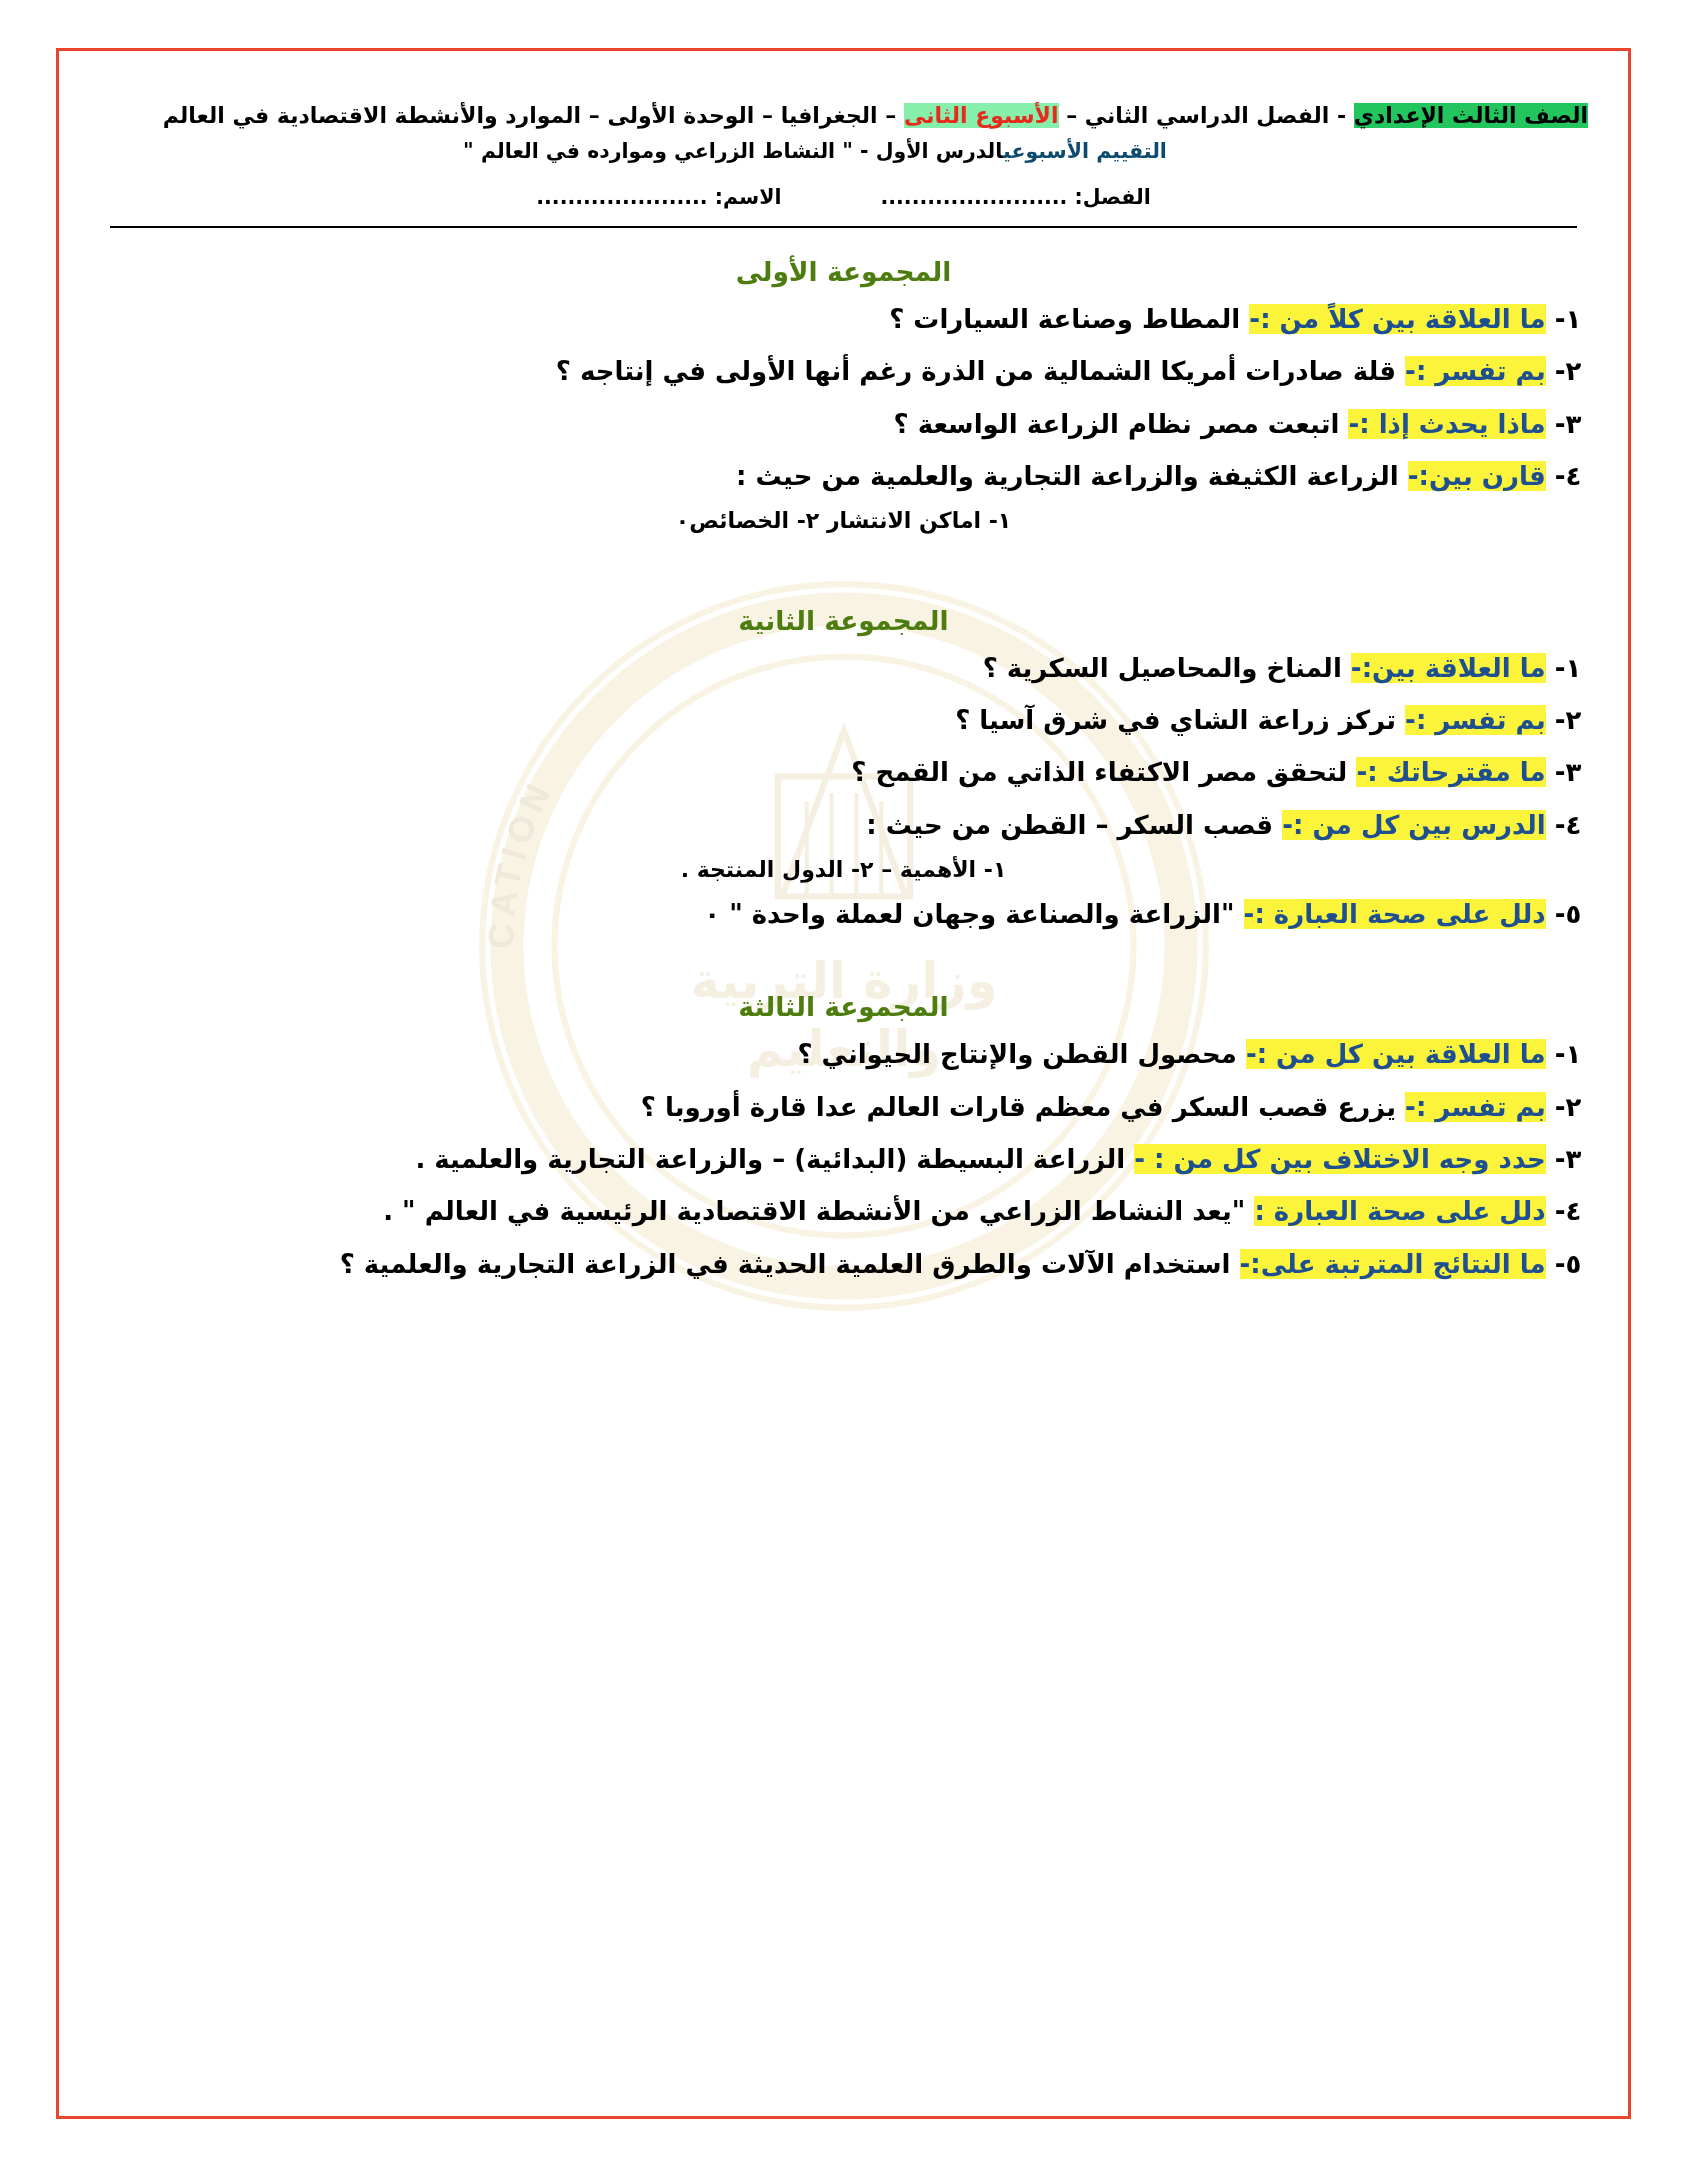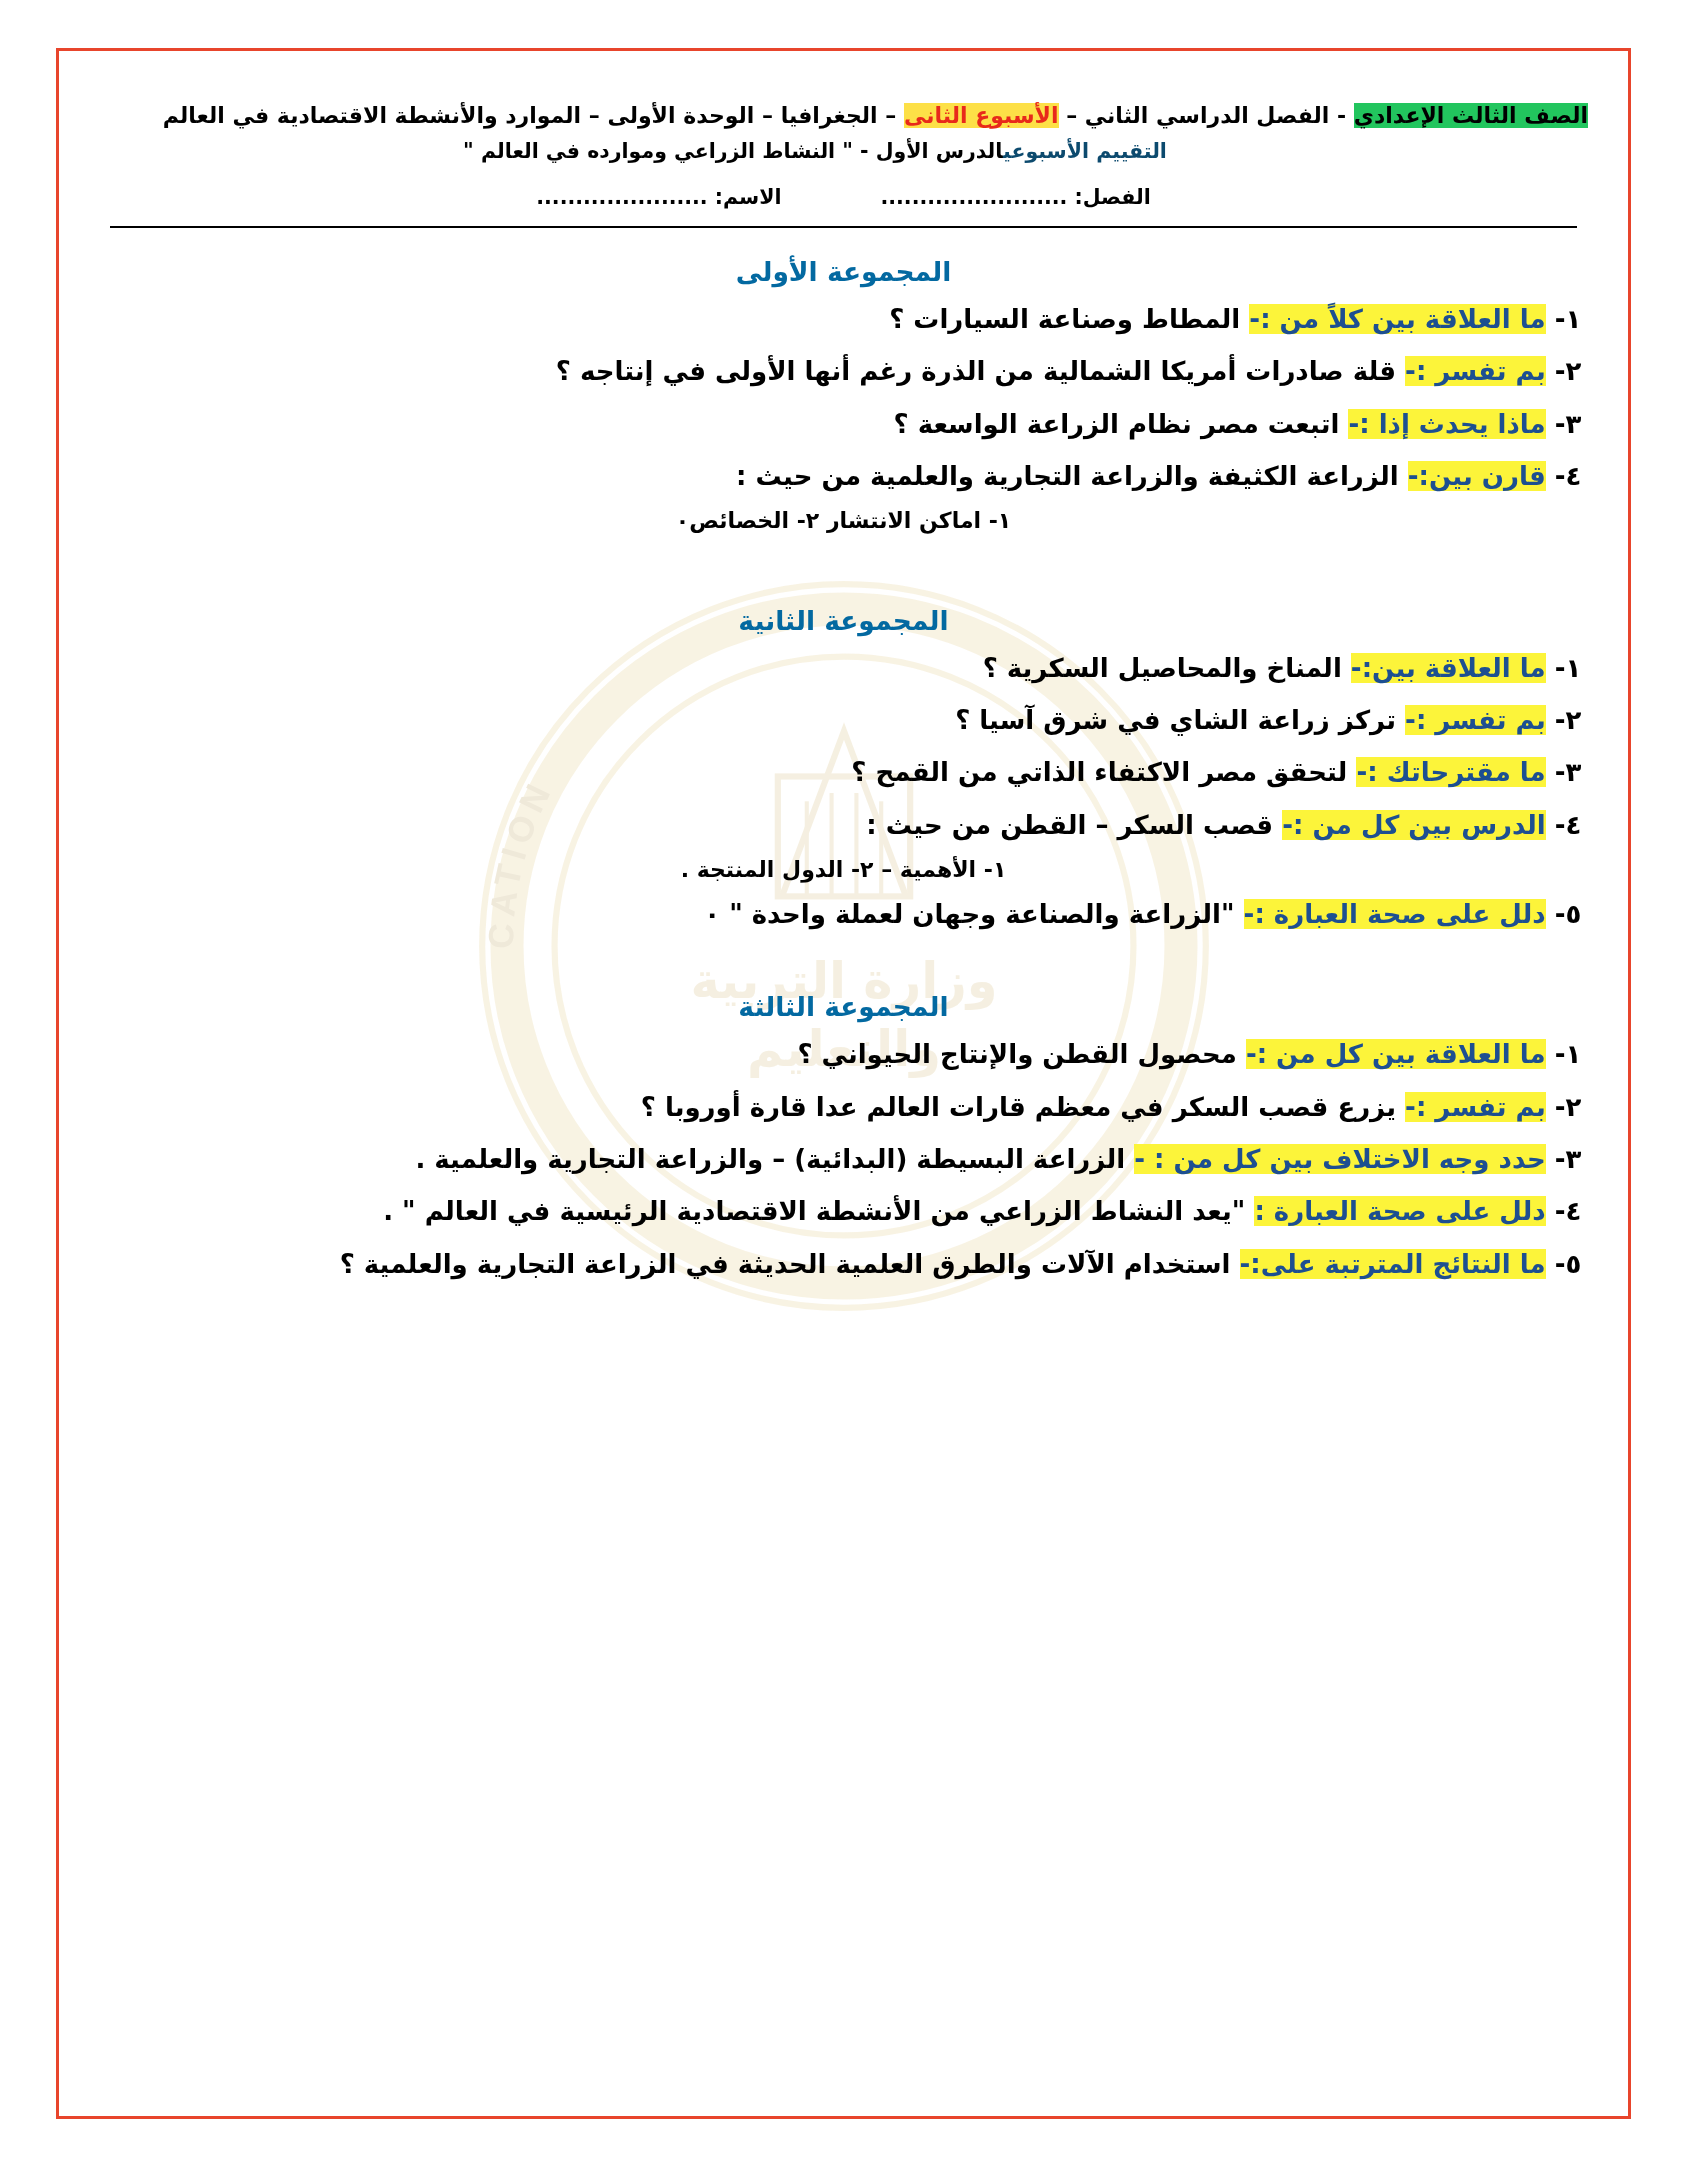--- a/index.html
+++ b/index.html
@@ -54,21 +54,21 @@
     font-weight: bold;
     color: #000;
     line-height: 1.5;
     direction: rtl;
   }
   .hl-yellow {
     background: #22c55e;
   }
   .hl-red {
     color: #e8291b;
-    background: #fde047;
+    background: #86efac;
   }
   .hdr-line2 {
     text-align: center;
     font-size: 20.5px;
     font-weight: bold;
     color: #000;
     margin-top: 6.6px;
     direction: rtl;
   }
   .weekly {
@@ -86,21 +86,21 @@
     direction: rtl;
   }
   .rule {
     margin: 17px 10.6px 0 10.6px;
     border-top: 2.6px solid #000;
   }
   .group-title {
     text-align: center;
     font-size: 26.5px;
     font-weight: bold;
-    color: #0369a1;
+    color: #4d7c0f;
     margin-top: 28px;
     margin-bottom: 12px;
     direction: rtl;
   }
   .q {
     font-size: 26px;
     font-weight: bold;
     color: #000;
     text-align: right;
     direction: rtl;

